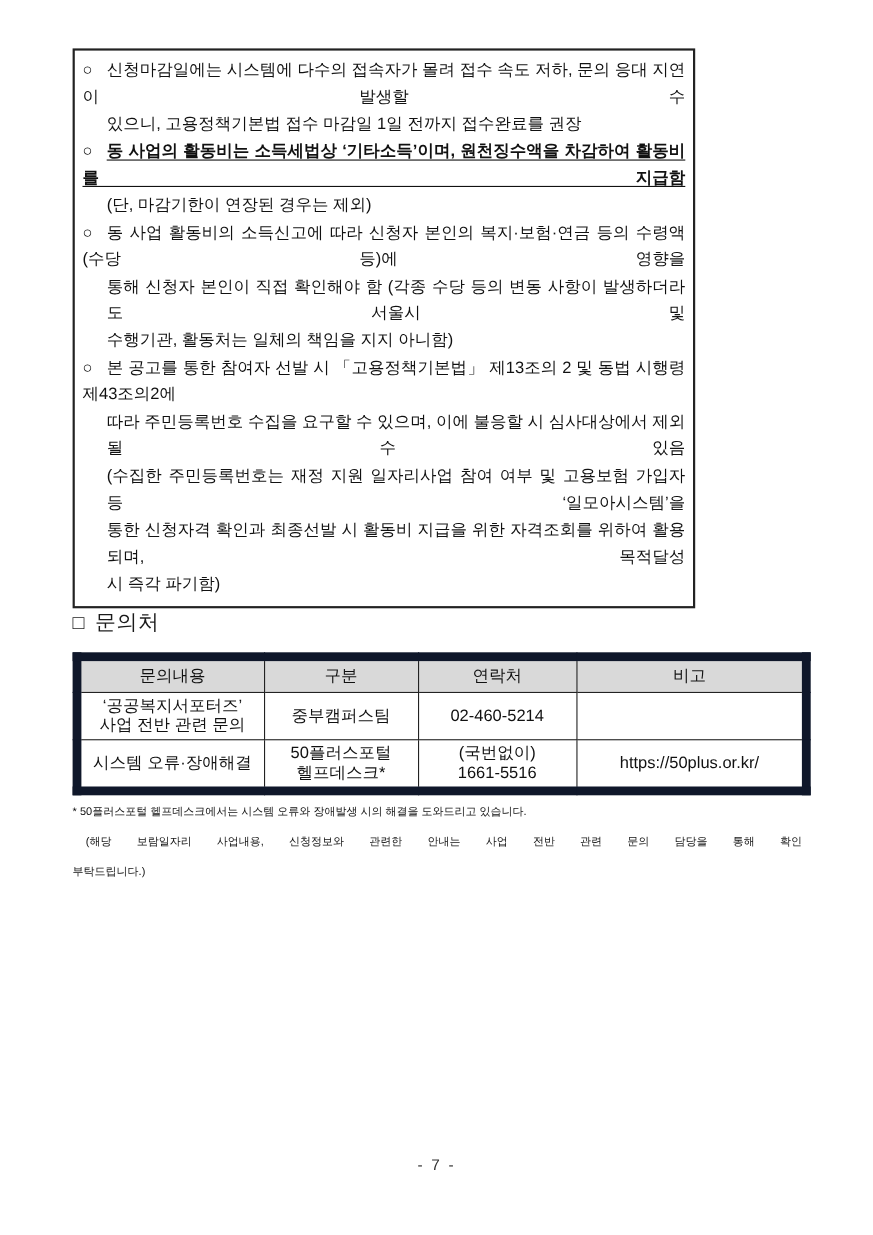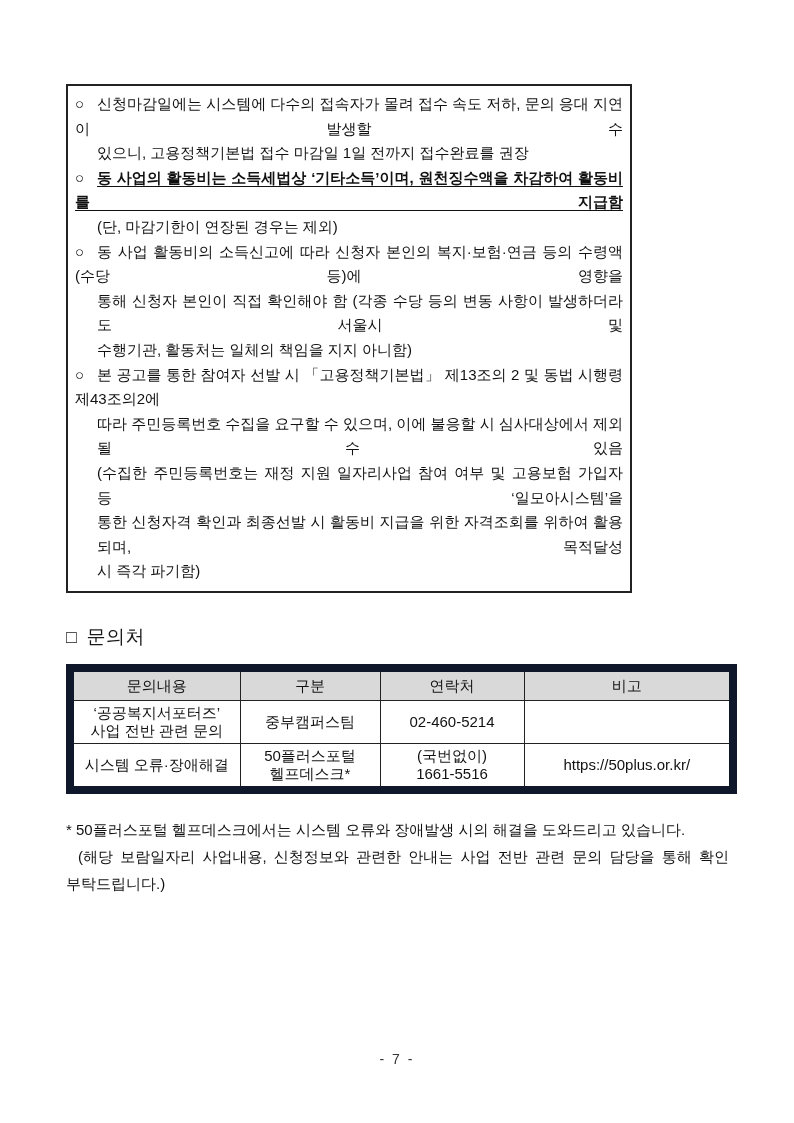--- a/index.html
+++ b/index.html
@@ -5,53 +5,53 @@
   html,body{margin:0;padding:0;}
   body{
     width:794px;height:1123px;background:#ffffff;position:relative;
     font-family:"Liberation Sans","DejaVu Sans",sans-serif;
     color:#111111;-webkit-font-smoothing:antialiased;
   }
   .content{position:absolute;left:66px;top:0;width:663px;}
 
   
   .notice-box{
-    margin-top:84px;border:2px solid #222222;box-sizing:border-box;width:566px;
+    margin-top:44px;border:2px solid #222222;box-sizing:border-box;width:566px;
     padding:6px 7px 7px 7px;
   }
   .nline{font-size:15px;line-height:24.6px;white-space:nowrap;}
   .nline .bullet{display:inline-block;width:22px;}
   .nline.cont{padding-left:22px;}
   .nline.fill{text-align:justify;text-align-last:justify;white-space:normal;}
   .nline.em .t{font-weight:bold;text-decoration:underline;text-underline-offset:3px;}
   .nline.em .bullet{font-weight:bold;}
 
   
   .section-heading{
-    margin-top:31px;font-size:19px;color:#1a1a1a;letter-spacing:0.5px;
+    font-size:19px;color:#1a1a1a;letter-spacing:0.5px;
   }
   .section-heading .marker{font-size:18px;margin-right:9px;}
 
   
   table.contact{
     margin-top:14px;border-collapse:collapse;table-layout:fixed;width:663px;
     border:8px solid #0f172a;
   }
   table.contact th,table.contact td{
     border:1px solid #222222;text-align:center;vertical-align:middle;
     font-size:15px;line-height:18px;padding:3px 2px;font-weight:normal;
   }
   table.contact thead th{
     background:#d9d9d9;height:22px;
   }
   table.contact tbody tr{height:39px;}
   .cell-line{display:block;}
 
   
-  .footnote{margin-top:22px;font-size:15px;line-height:27px;}
+  .footnote{margin-top:2px;font-size:10px;line-height:27px;}
   .footnote .fn-line2{padding-left:12px;text-align:justify;text-align-last:justify;}
 
   
   .page-number{
     position:absolute;left:0;top:1051px;width:794px;text-align:center;
     font-size:14px;color:#333333;letter-spacing:2px;
   }
 </style>
 </head>
 <body>

